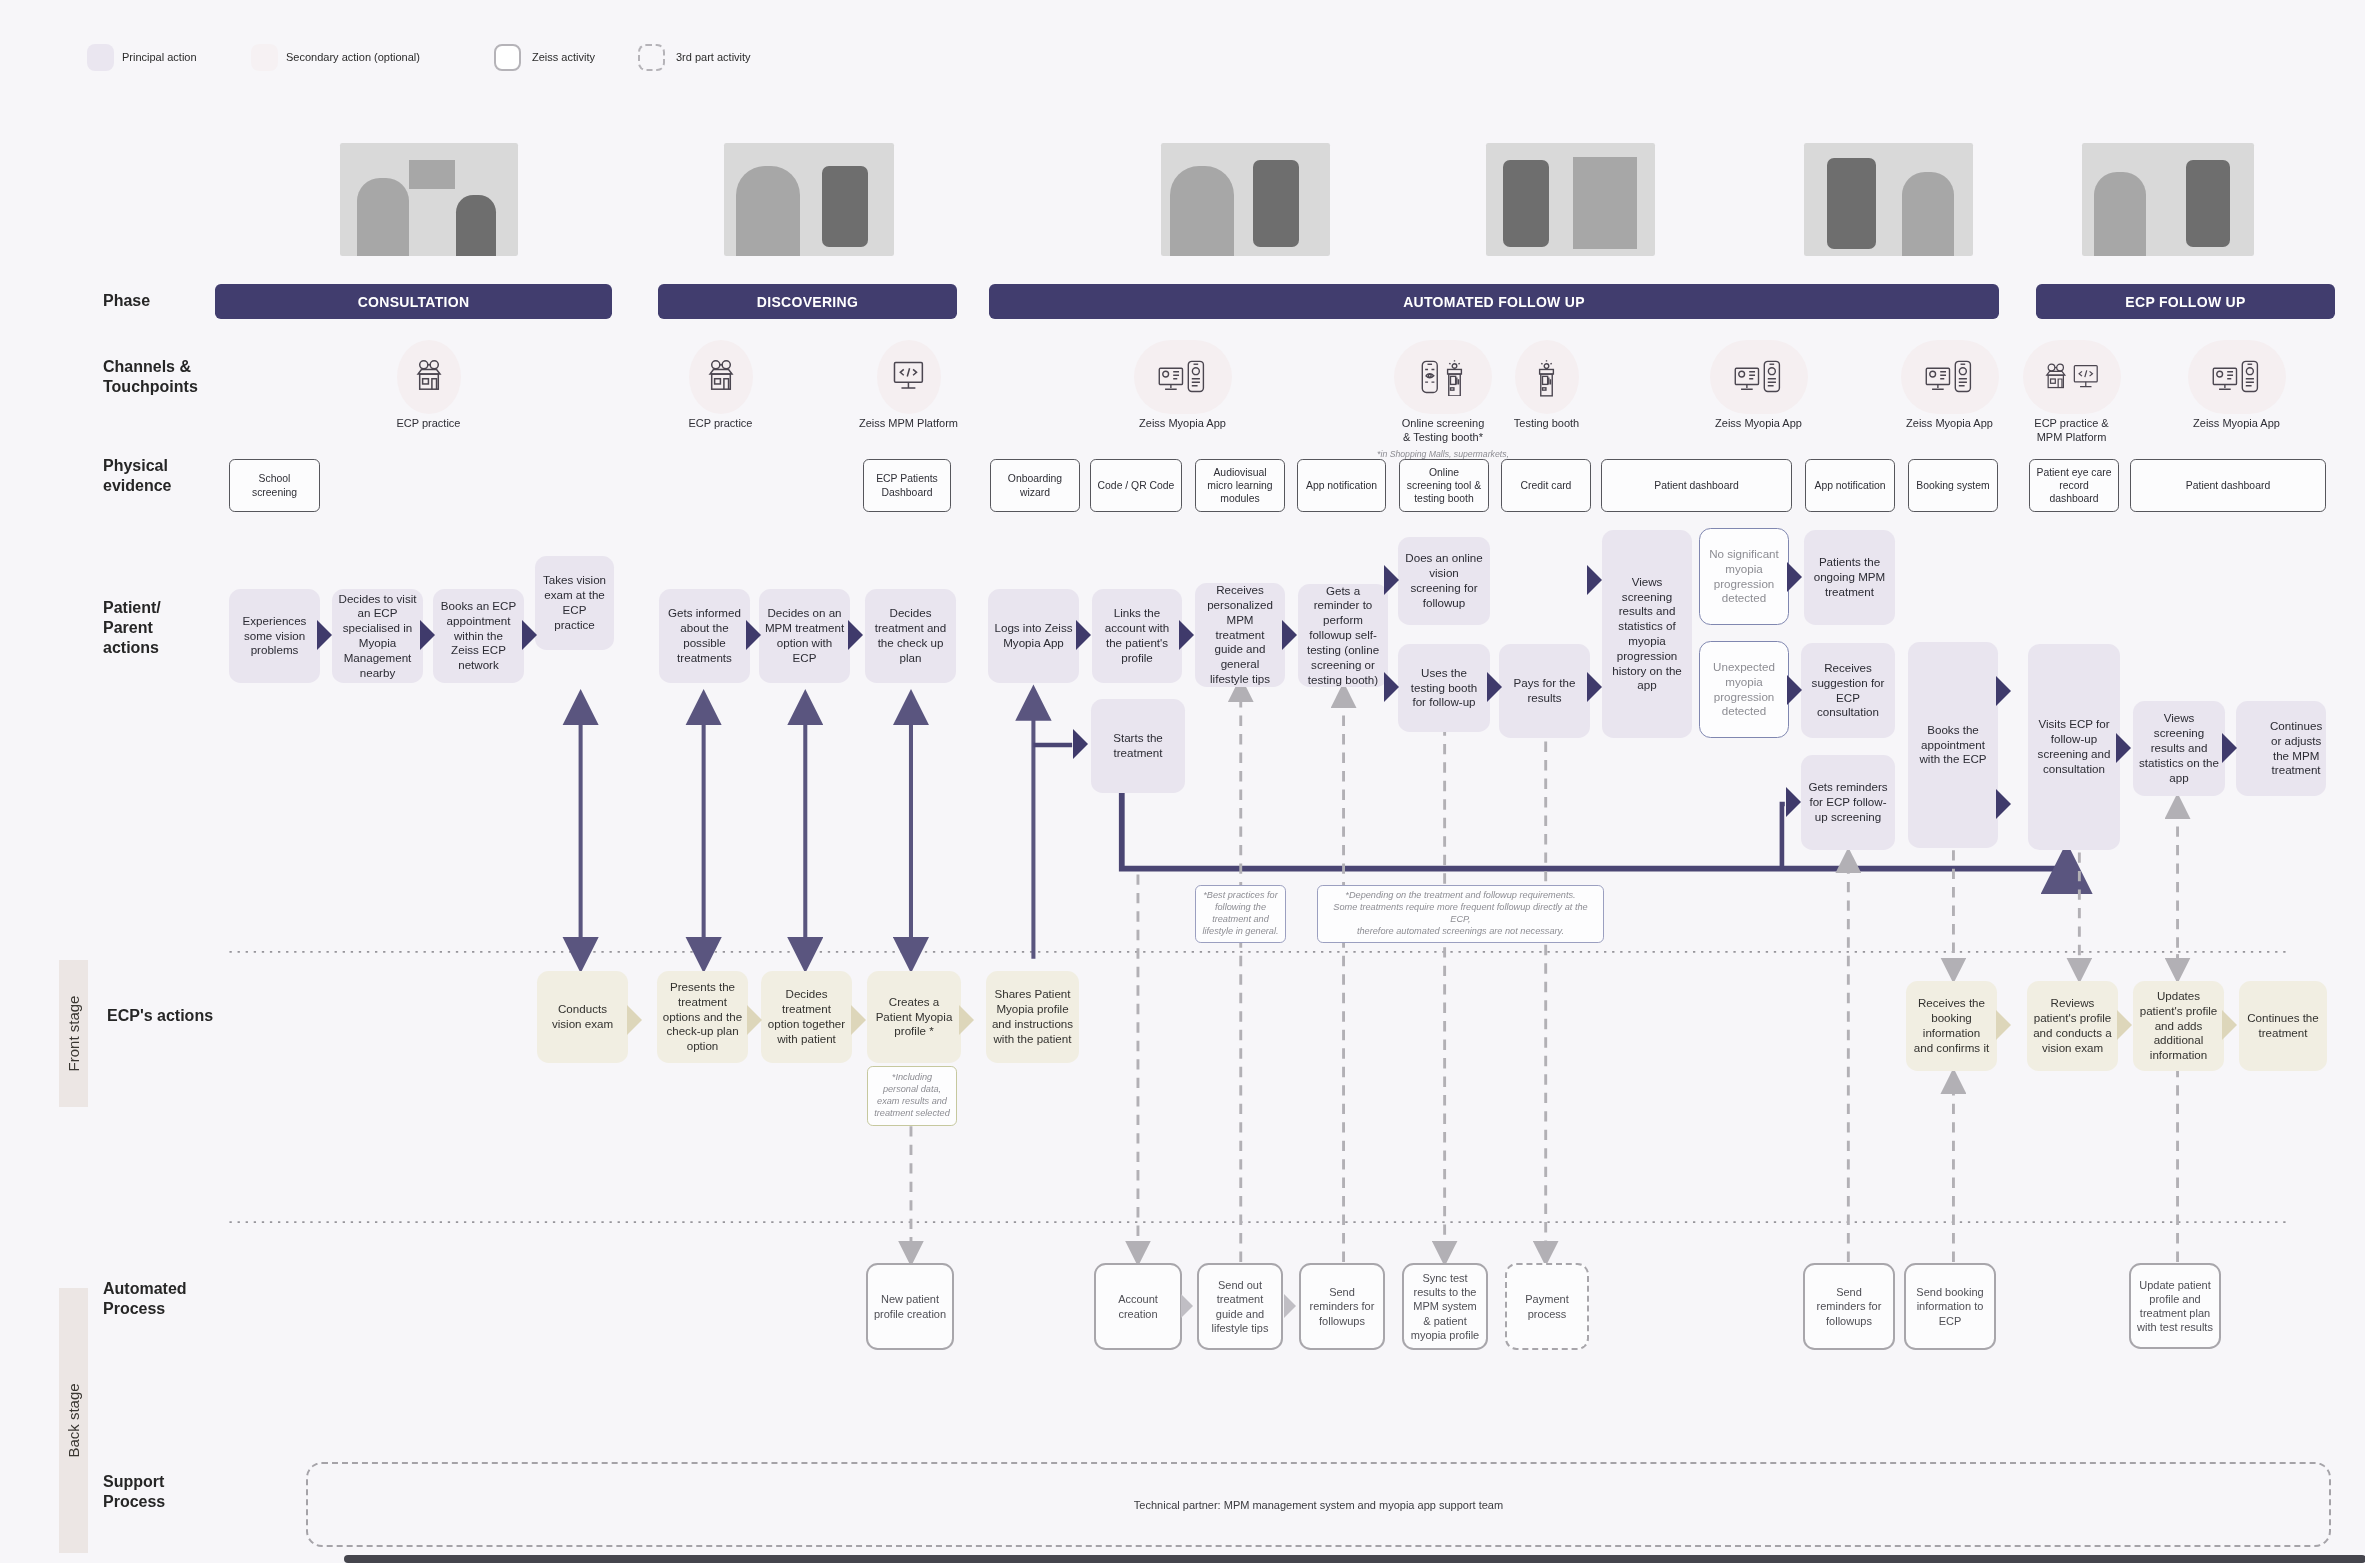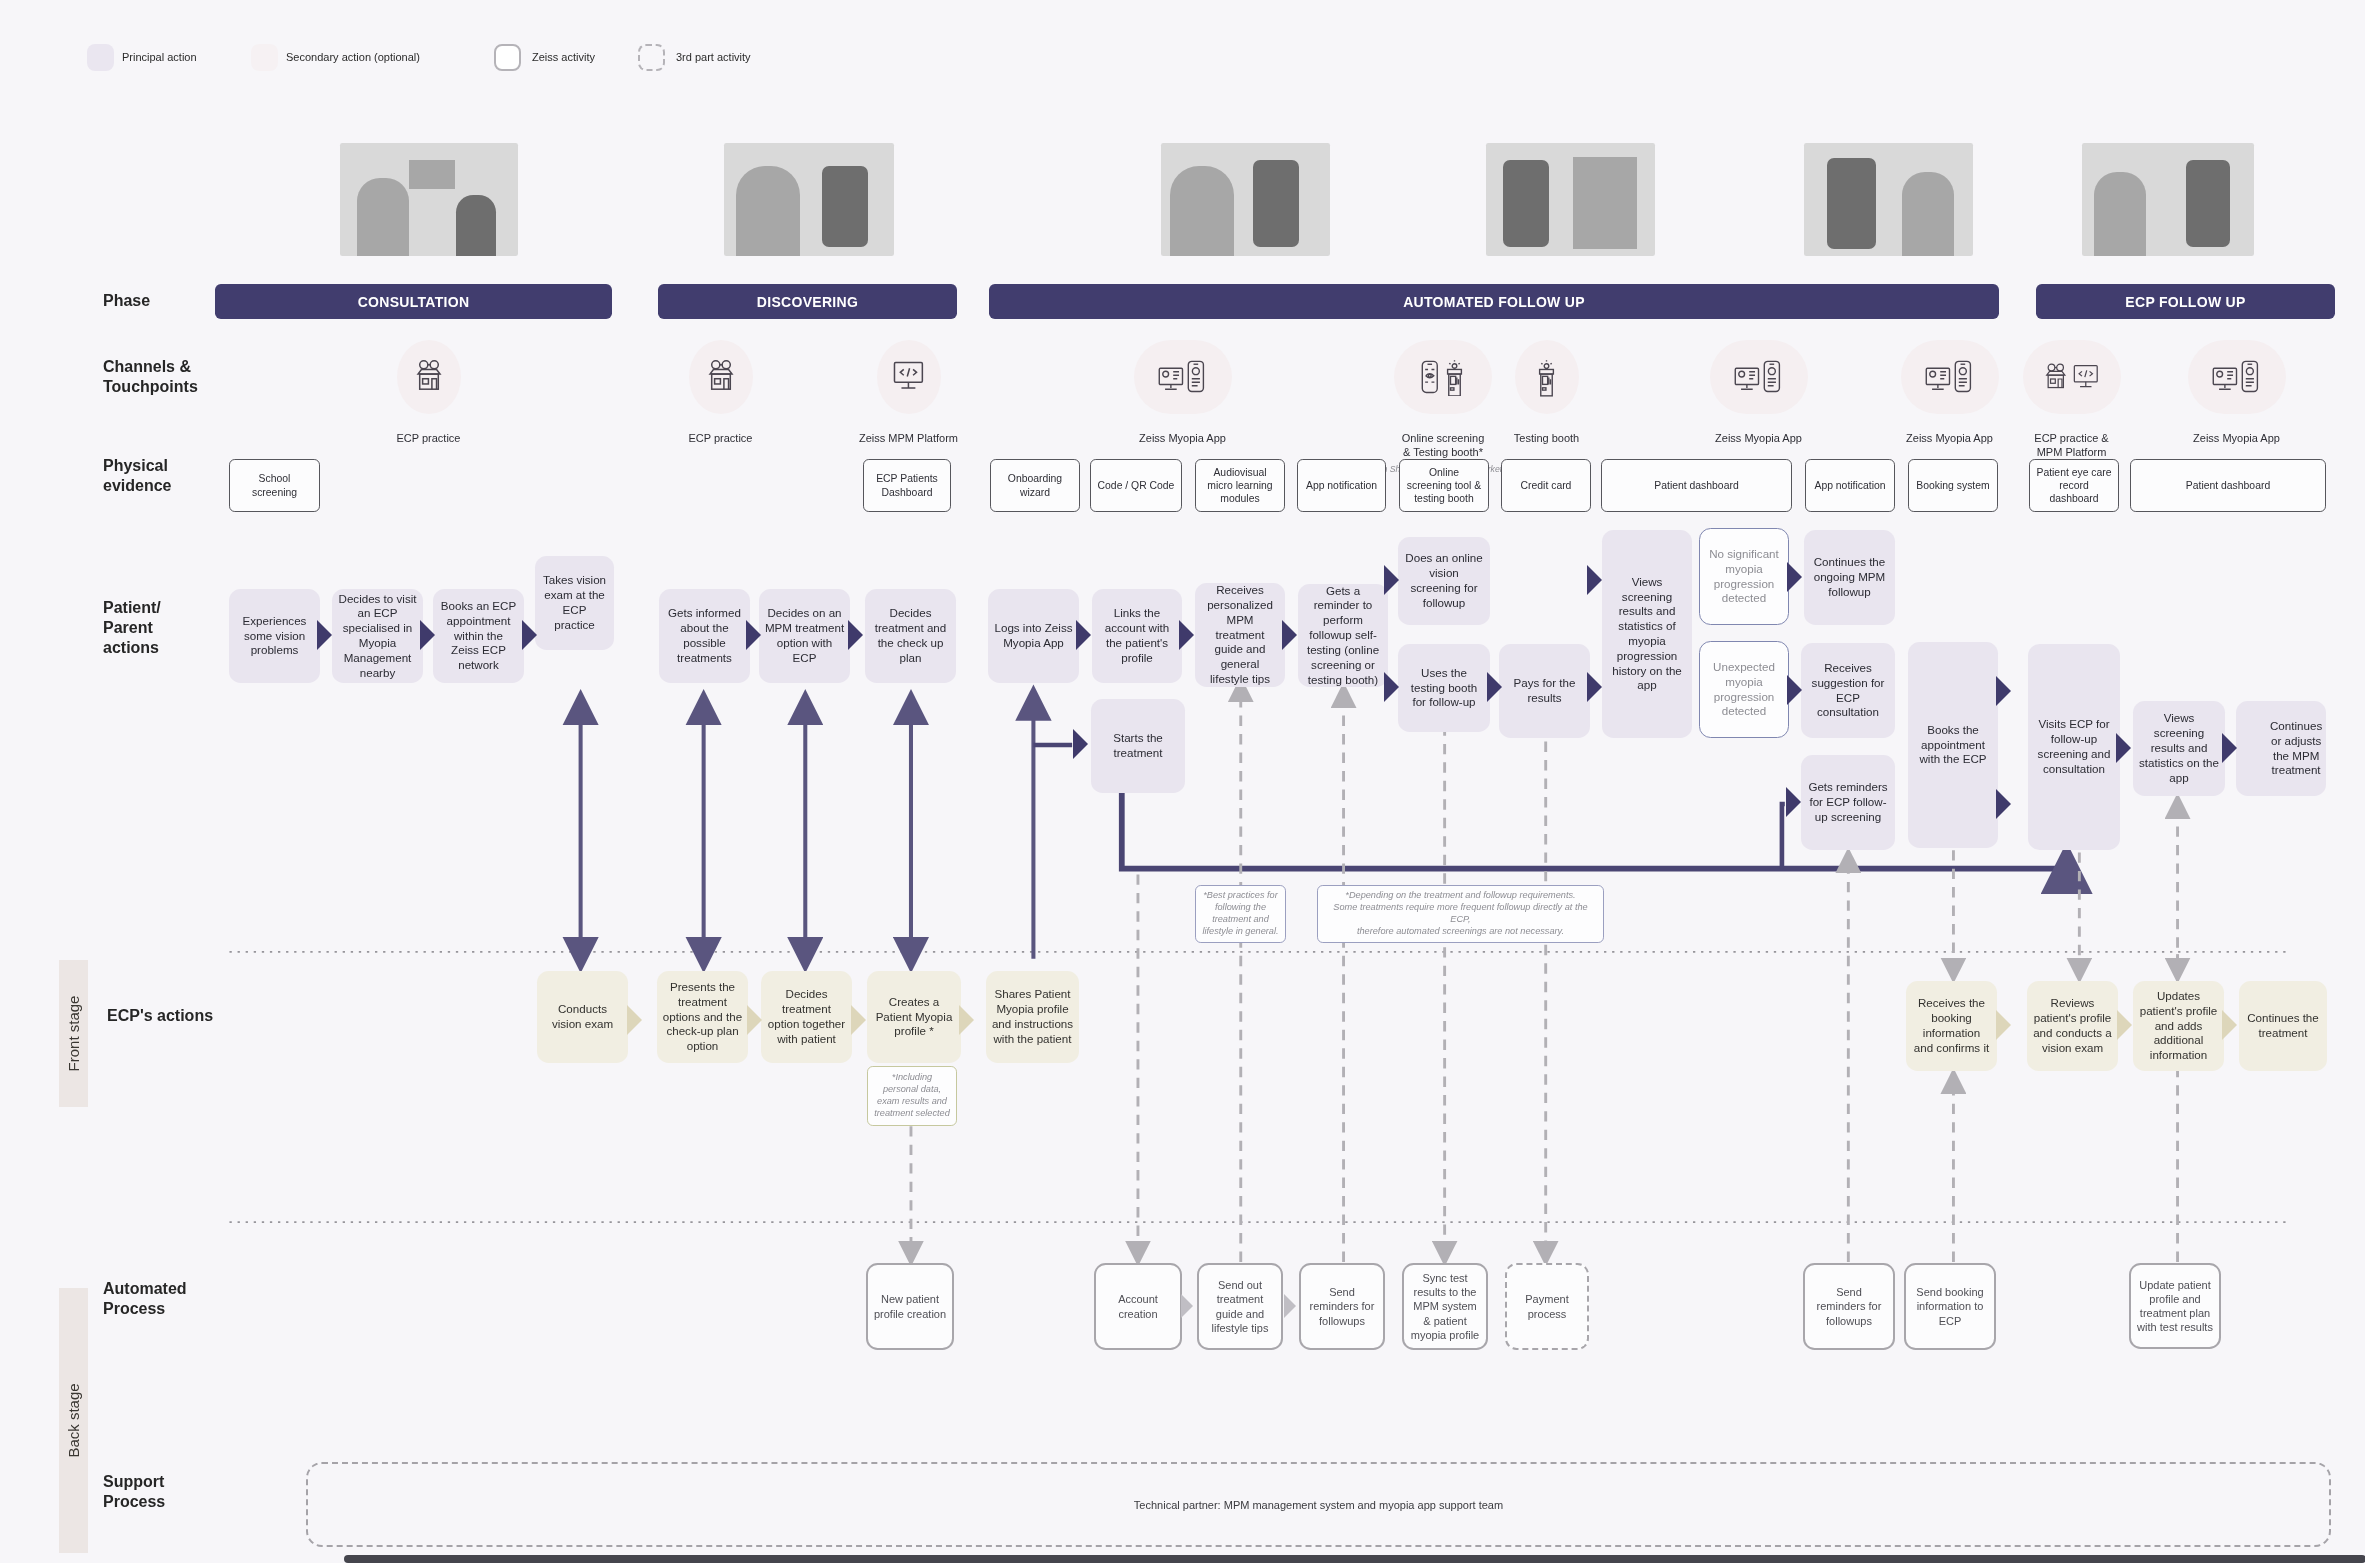--- a/index.html
+++ b/index.html
@@ -33,21 +33,21 @@
   .chev.cream{border-left-color:#ddd6ba;}
   .chev.gray{border-top-width:12px;border-bottom-width:12px;border-left-width:12px;border-left-color:#c0bec4;}
   
   .sw{position:absolute;z-index:2;width:26.6px;height:26.6px;border-radius:8px;box-sizing:border-box;}
   .leglab{position:absolute;z-index:2;font-size:11px;color:#2b2b2b;}
   
   .chan{position:absolute;z-index:2;text-align:center;}
   .chan .pad{width:64px;height:74px;background:#f5eff1;border-radius:50%;margin:0 auto;
              display:flex;align-items:center;justify-content:center;}
   .chan .pad.wide{width:98px;border-radius:37px;}
-  .chan .lbl{margin-top:17px;font-size:11px;color:#2e2e35;white-space:pre-line;line-height:1.3;}
+  .chan .lbl{margin-top:2px;font-size:11px;color:#2e2e35;white-space:pre-line;line-height:1.3;}
   .chan .fn{margin-top:4.6px;font-size:8.7px;font-style:italic;color:#8d8d93;white-space:pre-line;line-height:1.3;}
   
   .illus{position:absolute;z-index:2;background:#d9d9d9;border-radius:2.3px;overflow:hidden;}
   .illus .blob{position:absolute;background:#a7a7a7;}
   .illus .dark{background:#6e6e6e;}
   .support{position:absolute;z-index:2;border:2.3px dashed #a5a3a8;border-radius:16px;
            display:flex;align-items:center;justify-content:center;font-size:11px;color:#3a3a3e;}
   .scrollbar{position:absolute;z-index:5;background:#45454d;border-radius:4.6px;}
 </style>
 </head>
@@ -315,21 +315,21 @@
 <div class="bx pbox" style="left:988px;top:589px;width:91px;height:94px;">Logs into Zeiss Myopia App</div>
 <div class="bx pbox" style="left:1092px;top:589px;width:90px;height:94px;">Links the account with the patient's profile</div>
 <div class="bx pbox" style="left:1195px;top:583px;width:90px;height:104px;">Receives personalized MPM treatment guide and general lifestyle tips</div>
 <div class="bx pbox" style="left:1298px;top:584px;width:90px;height:103px;">Gets a reminder to perform followup self-testing (online screening or testing booth)</div>
 <div class="bx pbox" style="left:1398px;top:537px;width:92px;height:88px;">Does an online vision screening for followup</div>
 <div class="bx pbox" style="left:1398px;top:644px;width:92px;height:88px;">Uses the testing booth for follow-up</div>
 <div class="bx pbox" style="left:1499px;top:644px;width:91px;height:94px;">Pays for the results</div>
 <div class="bx pbox" style="left:1602px;top:530px;width:90px;height:208px;">Views screening results and statistics of myopia progression history on the app</div>
 <div class="bx wbox" style="left:1699px;top:528px;width:90px;height:97px;">No significant myopia progression detected</div>
 <div class="bx wbox" style="left:1699px;top:641px;width:90px;height:97px;">Unexpected myopia progression detected</div>
-<div class="bx pbox" style="left:1804px;top:530px;width:91px;height:95px;">Continues the ongoing MPM followup</div>
+<div class="bx pbox" style="left:1804px;top:530px;width:91px;height:95px;">Patients the ongoing MPM treatment</div>
 <div class="bx pbox" style="left:1801px;top:643px;width:94px;height:95px;">Receives suggestion for ECP consultation</div>
 <div class="bx pbox" style="left:1801px;top:755px;width:94px;height:95px;">Gets reminders for ECP follow-up screening</div>
 <div class="bx pbox" style="left:1091px;top:699px;width:94px;height:94px;">Starts the treatment</div>
 <div class="bx pbox" style="left:2028px;top:644px;width:92px;height:206px;">Visits ECP for follow-up screening and consultation</div>
 <div class="bx pbox" style="left:1908px;top:642px;width:90px;height:206px;">Books the appointment with the ECP</div>
 <div class="bx pbox" style="left:2133px;top:701px;width:92px;height:95px;">Views screening results and statistics on the app</div>
 <div class="bx pbox" style="left:2236px;top:701px;width:90px;height:95px;padding-left:36px;">Continues or adjusts the MPM treatment</div>
 
 <div class="bx note" style="left:1195px;top:885px;width:91px;height:58px;">*Best practices for following the treatment and lifestyle in general.</div>
 <div class="bx note" style="left:1317px;top:885px;width:287px;height:58px;white-space:pre-line;">*Depending on the treatment and followup requirements.

